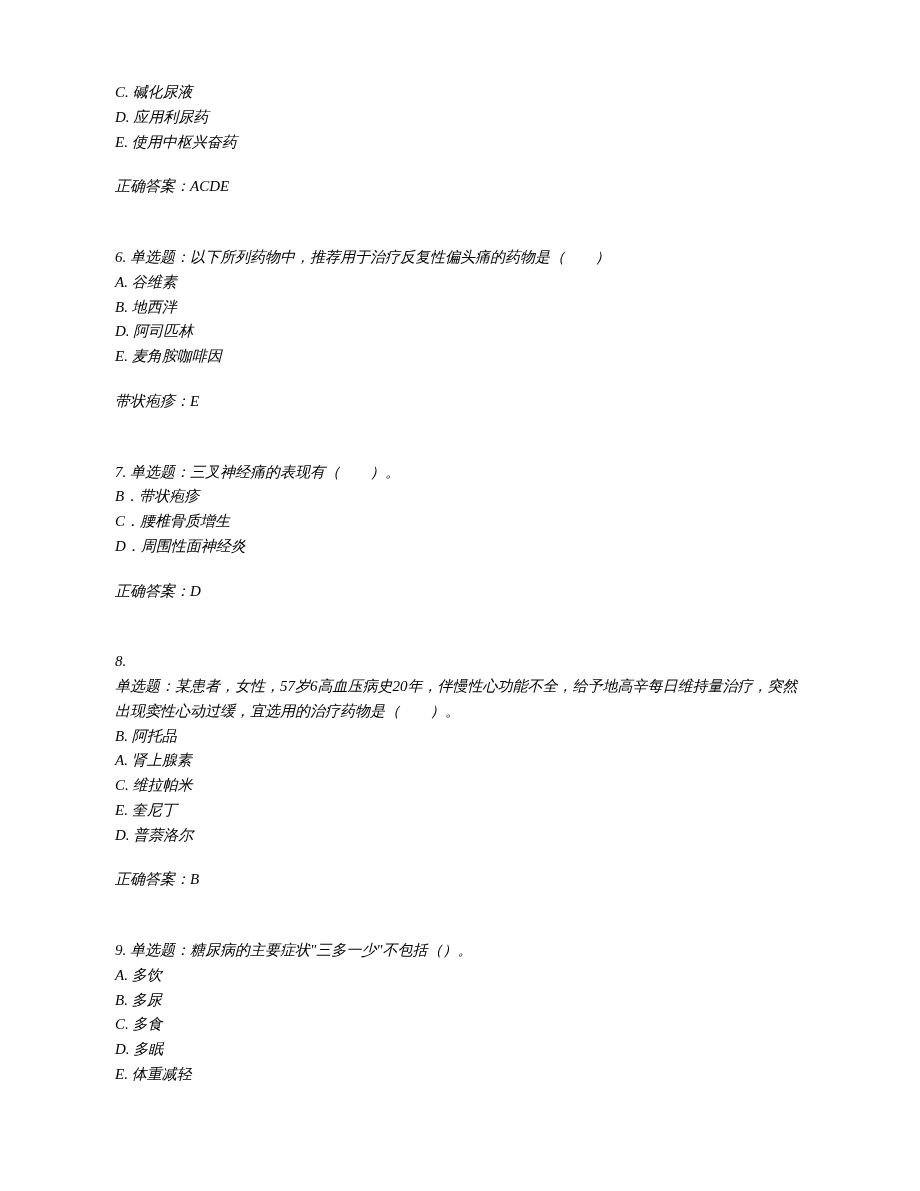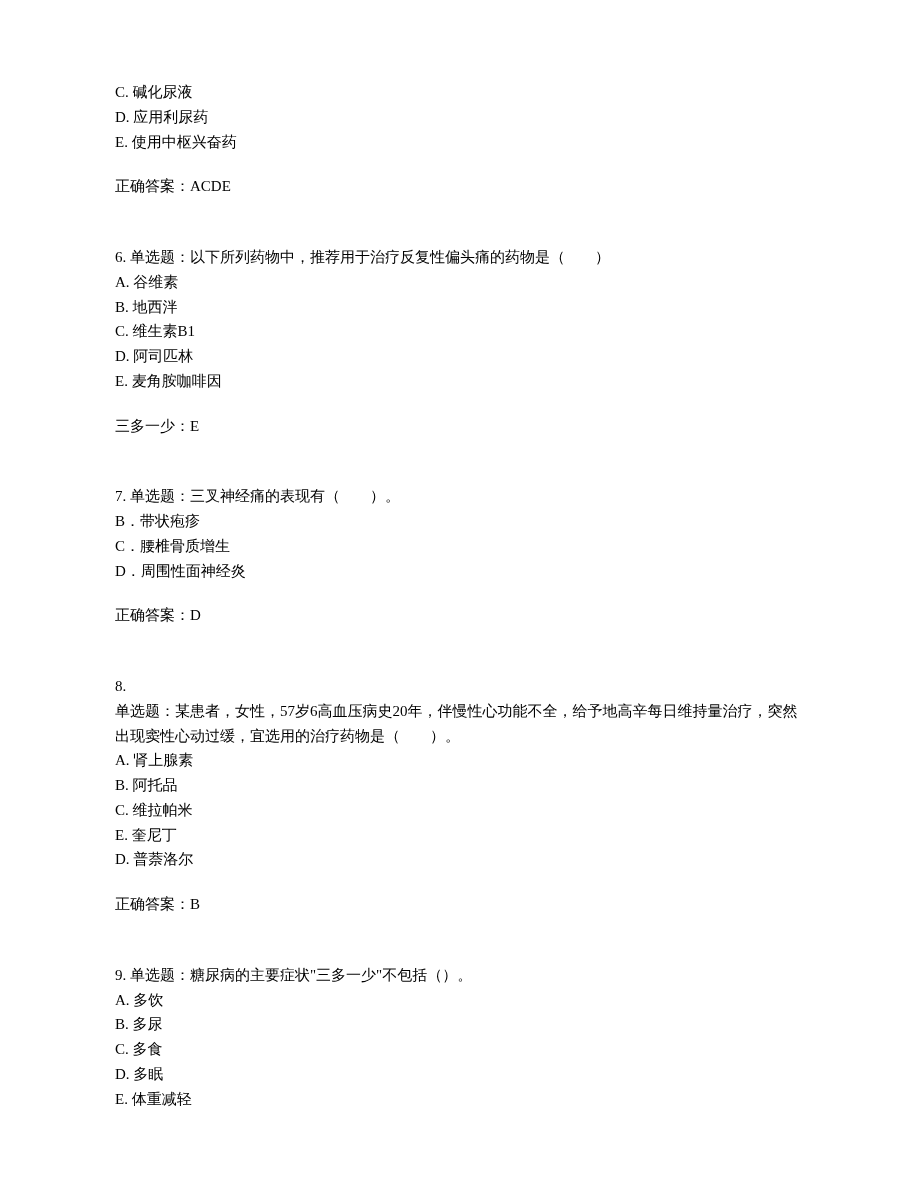--- a/index.html
+++ b/index.html
@@ -1,18 +1,19 @@
 <!DOCTYPE html>
 <html><head>
   <meta charset="utf-8">
   <style>
     * {
       margin: 0;
       padding: 0;
       box-sizing: border-box;
+      font-style: italic;
     }
     body {
       background: #ffffff;
       font-family: "SimSun", "宋体", serif;
       font-size: 15px;
       line-height: 1.65;
       color: #000000;
       padding: 80px 115px 60px 115px;
       width: 920px;
     }
@@ -37,39 +38,38 @@
   <span class="option">C. 碱化尿液</span>
   <span class="option">D. 应用利尿药</span>
   <span class="option">E. 使用中枢兴奋药</span>
   <span class="answer">正确答案：ACDE</span>
 </div>
 
 <div class="question-block">
   <div><span>6.</span><span> 单选题：以下所列药物中，推荐用于治疗反复性偏头痛的药物是（　　）</span></div>
   <span class="option">A. 谷维素</span>
   <span class="option">B. 地西泮</span>
-  <span class="option">C. 维生素B1</span>
   <span class="option">D. 阿司匹林</span>
   <span class="option">E. 麦角胺咖啡因</span>
-  <span class="answer">三多一少：E</span>
+  <span class="answer">带状疱疹：E</span>
 </div>
 
 <div class="question-block">
   <div><span>7.</span><span> 单选题：三叉神经痛的表现有（　　）。</span></div>
   <span class="option">B．带状疱疹</span>
   <span class="option">C．腰椎骨质增生</span>
   <span class="option">D．周围性面神经炎</span>
   <span class="answer">正确答案：D</span>
 </div>
 
 <div class="question-block">
   <div>8.</div>
   <div>单选题：某患者，女性，57岁6高血压病史20年，伴慢性心功能不全，给予地高辛每日维持量治疗，突然出现窦性心动过缓，宜选用的治疗药物是（　　）。</div>
+  <span class="option">B. 阿托品</span>
   <span class="option">A. 肾上腺素</span>
-  <span class="option">B. 阿托品</span>
   <span class="option">C. 维拉帕米</span>
   <span class="option">E. 奎尼丁</span>
   <span class="option">D. 普萘洛尔</span>
   <span class="answer">正确答案：B</span>
 </div>
 
 <div class="question-block">
   <div><span>9.</span><span> 单选题：糖尿病的主要症状"三多一少"不包括（）。</span></div>
   <span class="option">A. 多饮</span>
   <span class="option">B. 多尿</span>

